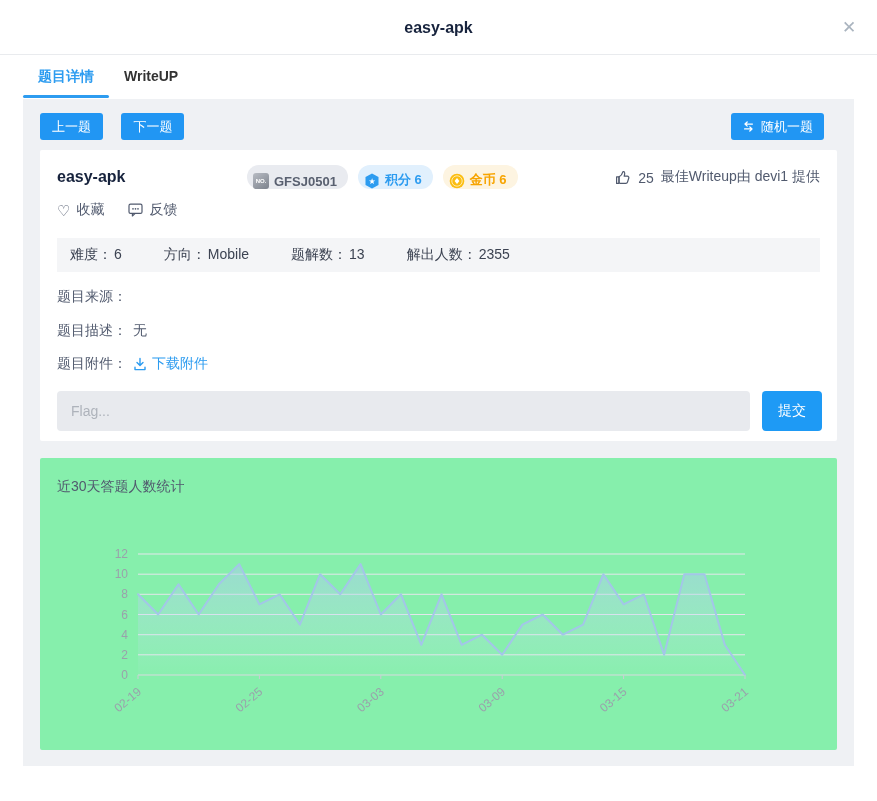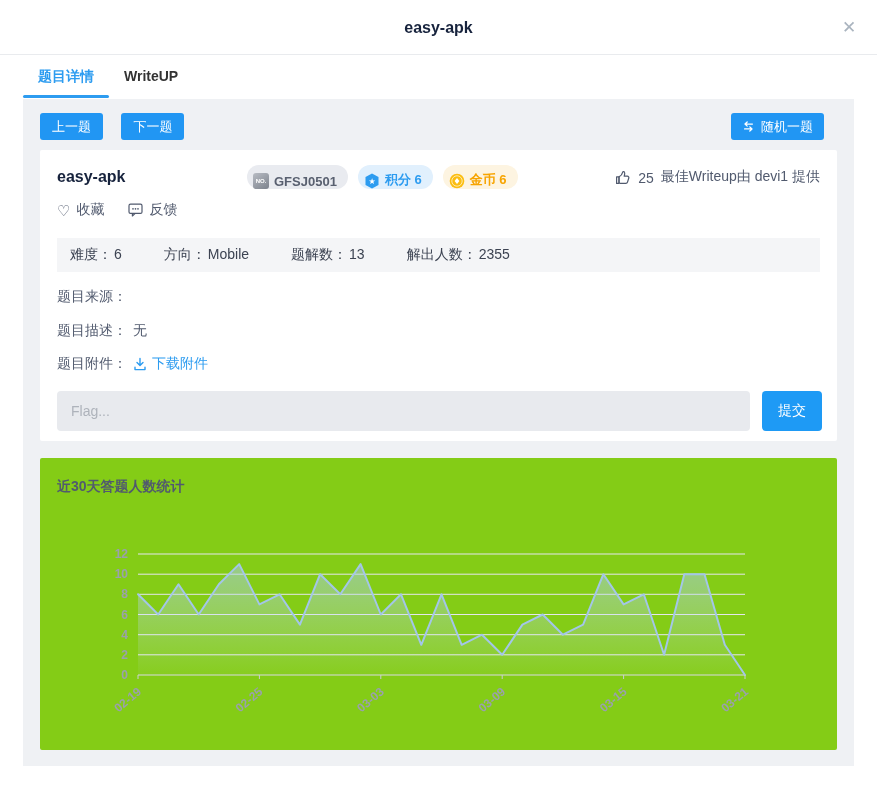--- a/index.html
+++ b/index.html
@@ -59,21 +59,21 @@
   .dl-link { display:inline-flex; align-items:center; gap:5px; color:var(--link); cursor:pointer; }
   .flagrow { position:absolute; top:241px; left:17px; right:15px; height:40px; }
   .flag-input { position:absolute; left:0; top:0; width:693px; height:40px; background:#e8eaee;
                 border:none; border-radius:4px; padding:0 14px; font-size:14px; color:#333;
                 font-family:inherit; outline:none; }
   .flag-input::placeholder { color:#aeb3bb; }
   .submit { position:absolute; left:705px; top:0; width:60px; height:40px; background:#1e9af5;
             border:none; border-radius:4px; color:#fff; font-size:14px; cursor:pointer; font-family:inherit; }
 
   
-  .card2 { position:absolute; left:17px; top:359px; width:797px; height:292px; background:#84cc16; border-radius:2px;font-weight:bold; }
+  .card2 { position:absolute; left:17px; top:359px; width:797px; height:292px; background:#86efac; border-radius:2px; }
   .chart-title { position:absolute; top:20px; left:17px; font-size:14px; color:#515a6e; }
   .chart-wrap { position:absolute; left:36px; top:70px; width:745px; height:200px; }
   svg { font-family:"Liberation Sans","DejaVu Sans",sans-serif; }
   .ytick, .xtick { font-size:12px; fill:#9aa1ab; }
 </style>
 </head>
 <body>
 
 <div class="modal" style="--accent: #2196f3; --link: #2d9cf0;">
 

